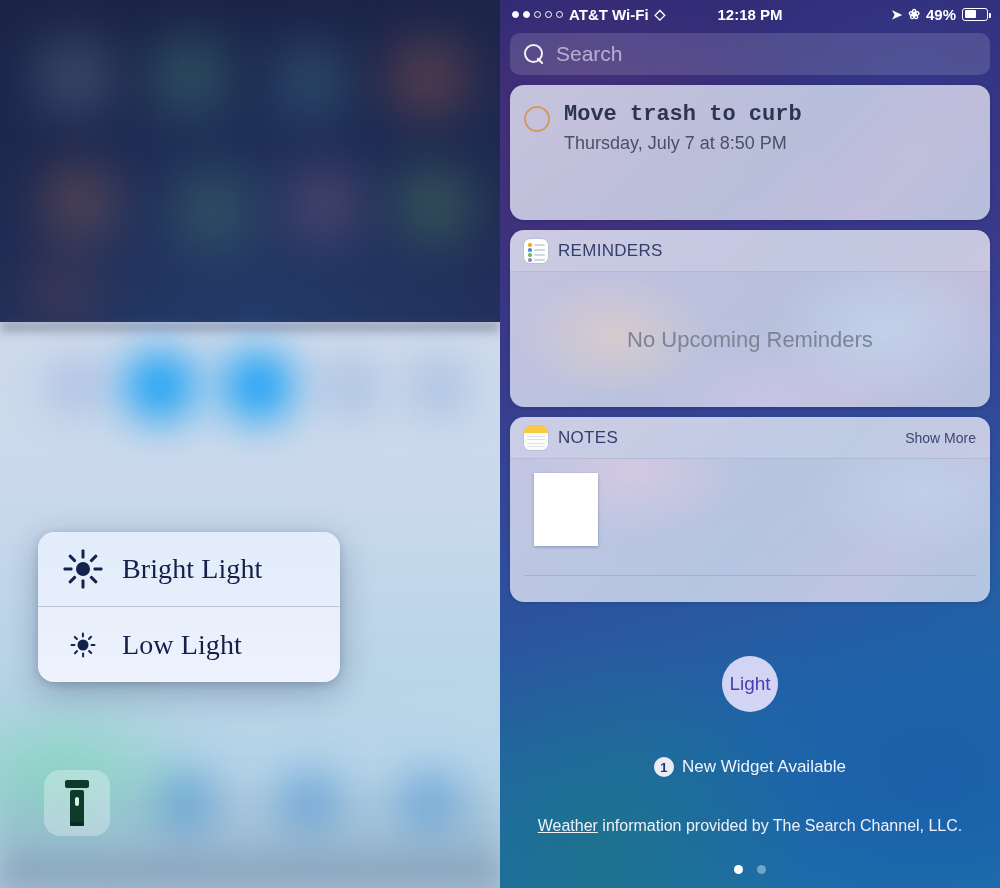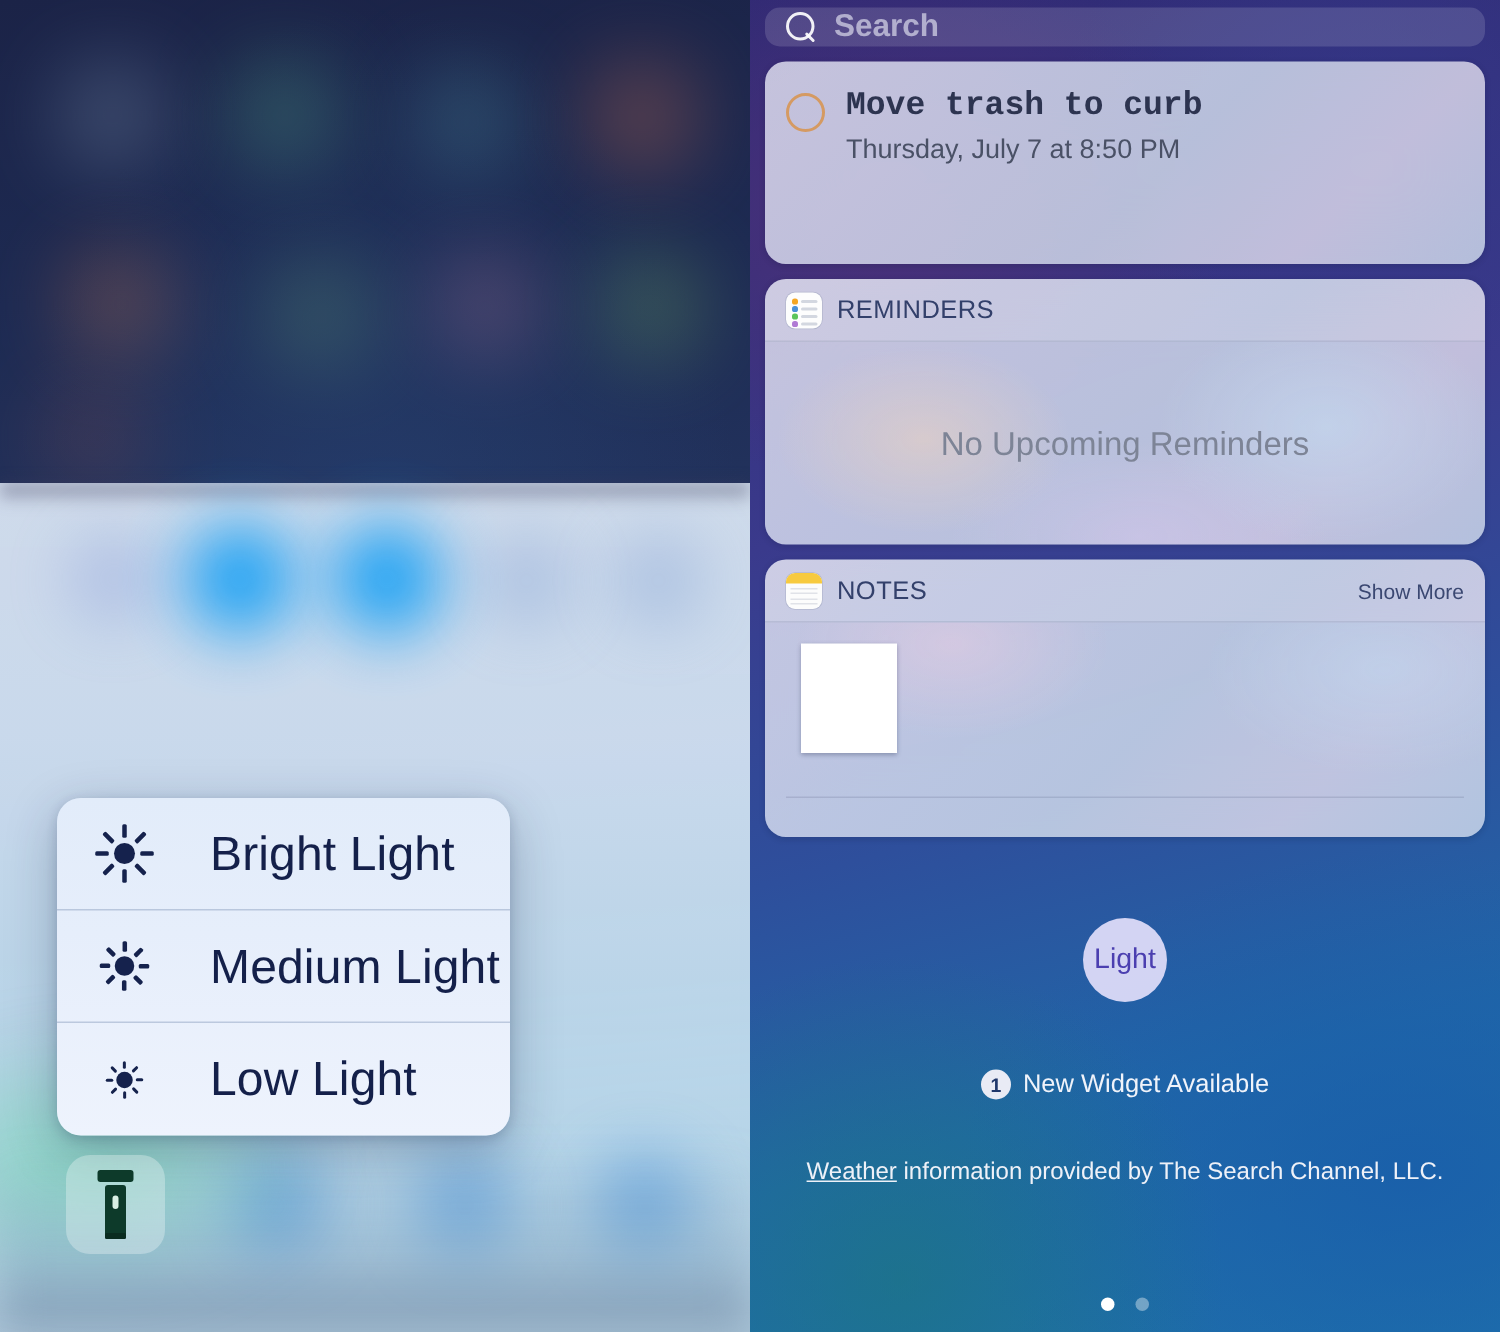--- a/index.html
+++ b/index.html
@@ -54,23 +54,22 @@
     border-radius:16px; overflow:hidden;
     background:linear-gradient(180deg,#e2ecfa 0%,#e6eefb 40%,#eef3fd 100%);
     box-shadow:0 10px 34px rgba(20,35,70,.28), 0 2px 8px rgba(20,35,70,.18);
   }
   .ft-row {
     display:flex; align-items:center; height:75px; padding-left:24px;
     border-bottom:1px solid rgba(150,168,196,.55);
   }
   .ft-row:last-child { border-bottom:none;text-align:right; }
   .ft-row .label {
-    font-size:32px; color:#14204a; letter-spacing:.1px;
-    font-family:Liberation Sans, sans-serif;
-    margin-left:18px;
+    font-size:28px; color:#14204a; letter-spacing:.1px;
+    font-family:Liberation Serif, serif;
   }
   .sun { position:relative; width:42px; height:42px; margin-right:18px; flex:0 0 42px; }
   .sun i {
     position:absolute; left:50%; top:50%; background:#15224d;
     border-radius:1px; transform-origin:center;
   }
   .sun .core { border-radius:50%; background:#15224d; position:absolute; left:50%; top:50%; transform:translate(-50%,-50%); }
 
   
   .ft-icon-tile {
@@ -103,23 +102,23 @@
   .sb-dots span { width:7px; height:7px; border-radius:50%; border:1.2px solid #fff; display:block; }
   .sb-dots span.on { background:#fff; }
   .sb-center { position:absolute; left:0; right:0; text-align:center; font-size:15px; font-weight:bold; pointer-events:none; }
   .sb-right { margin-left:auto; display:flex; align-items:center; gap:6px; font-size:15px; font-weight:bold; }
   .batt { width:26px; height:13px; border:1.5px solid #fff; border-radius:3px; position:relative; }
   .batt::after { content:""; position:absolute; right:-4px; top:4px; width:2px; height:5px; background:#fff; border-radius:0 1px 1px 0; }
   .batt i { position:absolute; left:1.5px; top:1.5px; bottom:1.5px; width:48%; background:#fff; border-radius:1px; display:block; }
 
   
   .search-bar {
-    margin:5px 10px 0 10px; height:26px; border-radius:10px;
+    margin:5px 10px 0 10px; height:42px; border-radius:10px;
     background:rgba(255,255,255,.14);
-    display:flex; align-items:center; padding:0 14px; gap:12px;font-weight:bold;
+    display:flex; align-items:center; padding:0 14px; gap:12px;
   }
   .search-bar .mag { width:20px; height:20px; position:relative; flex:0 0 20px; }
   .search-bar .mag::before { content:""; position:absolute; left:0; top:0; width:15px; height:15px; border:2.4px solid rgba(255,255,255,.92); border-radius:50%; }
   .search-bar .mag::after { content:""; position:absolute; left:13px; top:13px; width:8px; height:2.4px; background:rgba(255,255,255,.92); transform:rotate(45deg); transform-origin:left center; border-radius:2px; }
   .search-bar .ph { font-size:21px; color:rgba(235,238,248,.62); }
 
   
   .widget {
     margin:10px 10px 0 10px; border-radius:14px; overflow:hidden;
     background:linear-gradient(135deg, rgba(232,232,246,.80) 0%, rgba(222,228,244,.80) 30%, rgba(216,226,240,.80) 55%, rgba(228,224,240,.80) 78%, rgba(212,224,240,.80) 100%);
@@ -249,34 +248,20 @@
           <i style="width:3px;height:9px;transform:translate(-50%,-50%) rotate(90deg) translateY(-15px);"></i>
           <i style="width:3px;height:9px;transform:translate(-50%,-50%) rotate(135deg) translateY(-15px);"></i>
           <i style="width:3px;height:9px;transform:translate(-50%,-50%) rotate(180deg) translateY(-15px);"></i>
           <i style="width:3px;height:9px;transform:translate(-50%,-50%) rotate(225deg) translateY(-15px);"></i>
           <i style="width:3px;height:9px;transform:translate(-50%,-50%) rotate(270deg) translateY(-15px);"></i>
           <i style="width:3px;height:9px;transform:translate(-50%,-50%) rotate(315deg) translateY(-15px);"></i>
         </span>
         <span class="label">Bright Light</span>
       </div>
 
-      <div class="ft-row">
-        <span class="sun">
-          <span class="core" style="width:13px;height:13px;"></span>
-          <i style="width:2.6px;height:7px;transform:translate(-50%,-50%) rotate(0deg) translateY(-13px);"></i>
-          <i style="width:2.6px;height:7px;transform:translate(-50%,-50%) rotate(45deg) translateY(-13px);"></i>
-          <i style="width:2.6px;height:7px;transform:translate(-50%,-50%) rotate(90deg) translateY(-13px);"></i>
-          <i style="width:2.6px;height:7px;transform:translate(-50%,-50%) rotate(135deg) translateY(-13px);"></i>
-          <i style="width:2.6px;height:7px;transform:translate(-50%,-50%) rotate(180deg) translateY(-13px);"></i>
-          <i style="width:2.6px;height:7px;transform:translate(-50%,-50%) rotate(225deg) translateY(-13px);"></i>
-          <i style="width:2.6px;height:7px;transform:translate(-50%,-50%) rotate(270deg) translateY(-13px);"></i>
-          <i style="width:2.6px;height:7px;transform:translate(-50%,-50%) rotate(315deg) translateY(-13px);"></i>
-        </span>
-        <span class="label">Medium Light</span>
-      </div>
 
       <div class="ft-row">
         <span class="sun">
           <span class="core" style="width:11px;height:11px;"></span>
           <i style="width:2.2px;height:5px;transform:translate(-50%,-50%) rotate(0deg) translateY(-10px);"></i>
           <i style="width:2.2px;height:5px;transform:translate(-50%,-50%) rotate(45deg) translateY(-10px);"></i>
           <i style="width:2.2px;height:5px;transform:translate(-50%,-50%) rotate(90deg) translateY(-10px);"></i>
           <i style="width:2.2px;height:5px;transform:translate(-50%,-50%) rotate(135deg) translateY(-10px);"></i>
           <i style="width:2.2px;height:5px;transform:translate(-50%,-50%) rotate(180deg) translateY(-10px);"></i>
           <i style="width:2.2px;height:5px;transform:translate(-50%,-50%) rotate(225deg) translateY(-10px);"></i>
@@ -292,20 +277,42 @@
         <span class="head"></span>
           <span class="body"></span>
           <span class="lens"></span>
           <span class="foot"></span>
       </span>
     </div>
   </div>
 
   <div class="right-panel">
 
+    <div class="status-bar">
+      <div class="sb-left">
+        <span class="sb-dots">
+          <span class="on"></span>
+            <span class="on"></span>
+            <span></span>
+            <span></span>
+            <span></span>
+        </span>
+        <span>AT&amp;T Wi-Fi</span>
+        <span style="font-size:14px;">◇</span>
+      </div>
+      <div class="sb-center">12:18 PM</div>
+      <div class="sb-right">
+        <span style="font-size:13px;">➤</span>
+        <span style="font-size:14px;">❀</span>
+        <span>49%</span>
+        <span class="batt">
+            <i></i>
+          </span>
+      </div>
+    </div>
 
     <div class="search-bar">
       <span class="mag"></span>
       <span class="ph">Search</span>
     </div>
 
     <div class="widget">
       <div class="rem-card">
         <div class="rem-row">
           <span class="rem-circle"></span>

